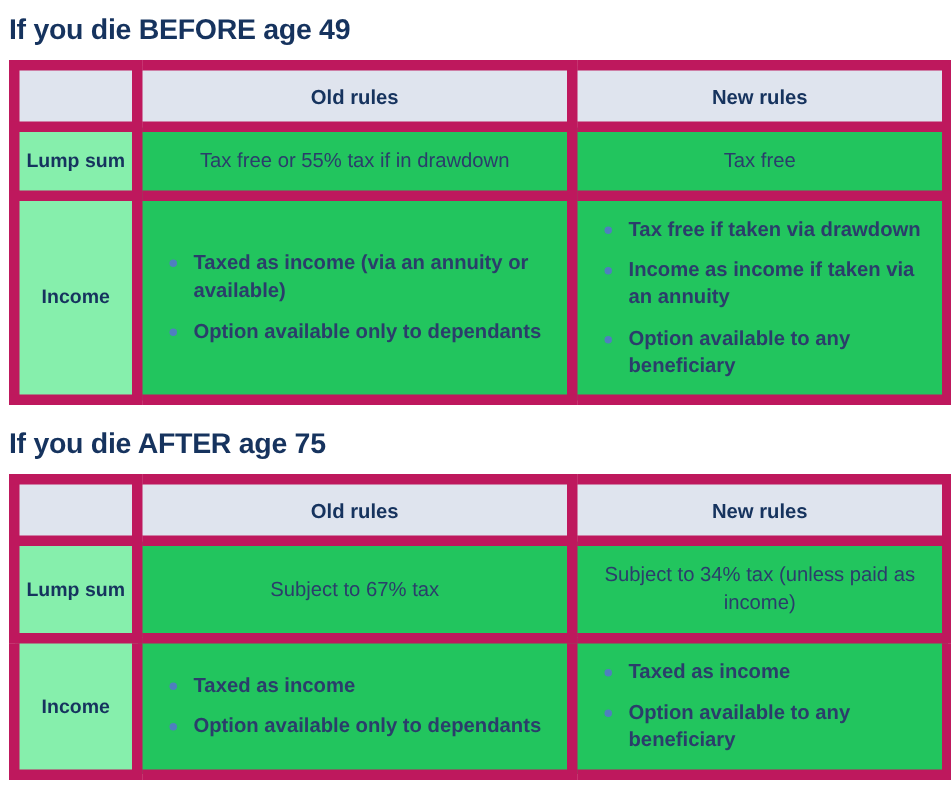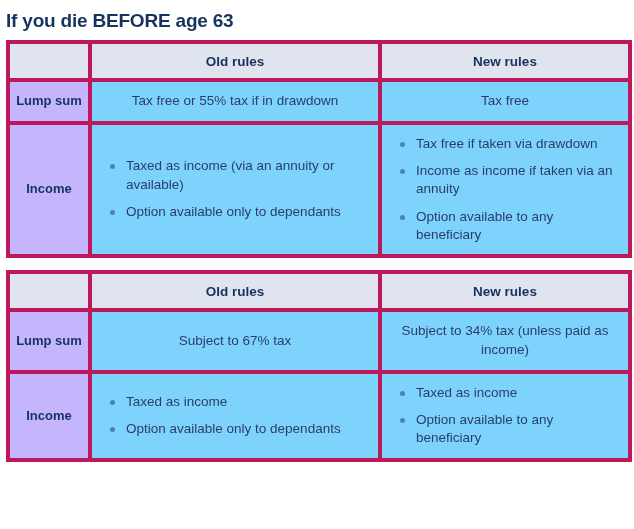--- a/index.html
+++ b/index.html
@@ -26,62 +26,63 @@
     margin: 4px 0 8px 6px;
     letter-spacing: -0.2px;
   }
   table.rules {
     border-collapse: collapse;
     width: 622px;
     margin: 0 0 0 6px;
     table-layout: fixed;
   }
   table.rules td, table.rules th {
-    border: 4px solid #be185d;
+    border: 7px solid #be185d;
     vertical-align: middle;
   }
   
   col.c-label { width: 82px; }
   col.c-old   { width: 290px; }
   col.c-new   { width: 250px; }
 
   .hdr {
     background: #dfe4ee;
     color: #16335e;
     font-weight: bold;
     font-size: 13.5px;
     text-align: center;
     height: 34px;
     padding: 0 4px;
   }
   .hdr.blank { background: #dfe4ee; }
 
   .rowlabel {
-    background: #c4b5fd;
+    background: #86efac;
     color: #16335e;
     font-weight: bold;
     font-size: 13px;
     text-align: center;
     padding: 6px 2px;
     line-height: 1.25;
   }
   .cell {
-    background: #7dd3fc;
+    background: #22c55e;
     color: #2b3d6b;
     font-size: 13.5px;
     padding: 10px 12px;
     line-height: 1.38;
   }
   .cell.center {
     text-align: center;
   }
   ul.bullets {
     margin: 0;
     padding: 0 0 0 18px;
     list-style: none;
+    font-weight: bold;
   }
   ul.bullets li {
     position: relative;
     margin: 0 0 9px 0;
     padding-left: 4px;
     line-height: 1.36;
   }
   ul.bullets li:last-child { margin-bottom: 0; }
   ul.bullets li::before {
     content: "";
@@ -94,21 +95,21 @@
     border-radius: 50%;
   }
   .spacer { height: 12px; }
   .tbl-wrap { margin-bottom: 0; }
 </style>
 </head>
 <body>
 
 <div class="page">
 
-  <h2 class="section-title">If you die BEFORE age 63</h2>
+  <h2 class="section-title">If you die BEFORE age 49</h2>
 
   <div class="tbl-wrap">
   <table class="rules">
     <colgroup>
       <col class="c-label">
           <col class="c-old">
           <col class="c-new">
     </colgroup>
     <thead>
       <tr>
@@ -138,20 +139,21 @@
             <li>Option available to any beneficiary</li>
           </ul>
         </td>
       </tr>
     </tbody>
   </table>
   </div>
 
   <div class="spacer"></div>
 
+  <h2 class="section-title">If you die AFTER age 75</h2>
 
   <div class="tbl-wrap">
   <table class="rules">
     <colgroup>
       <col class="c-label">
           <col class="c-old">
           <col class="c-new">
     </colgroup>
     <thead>
       <tr>

